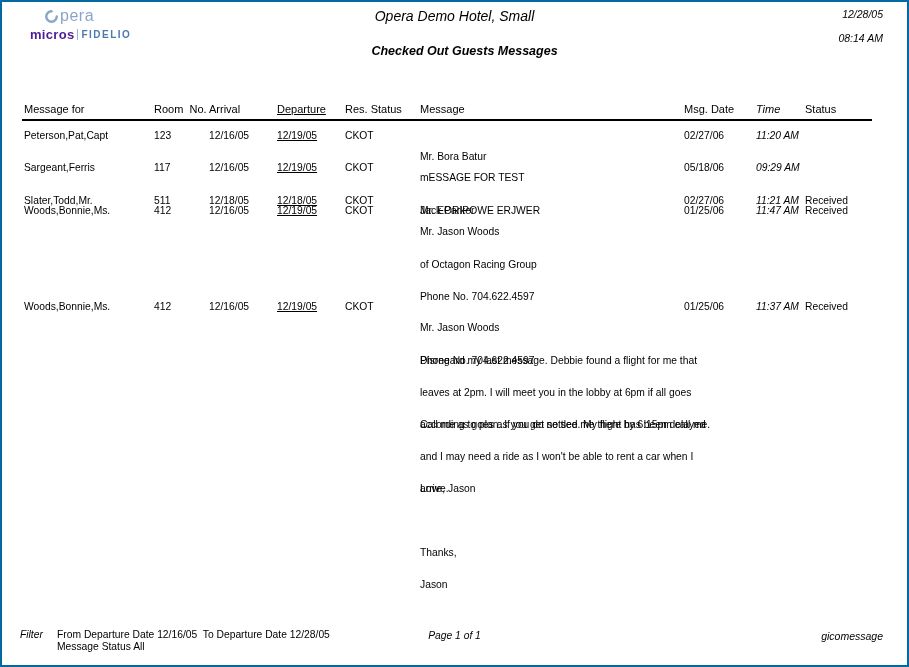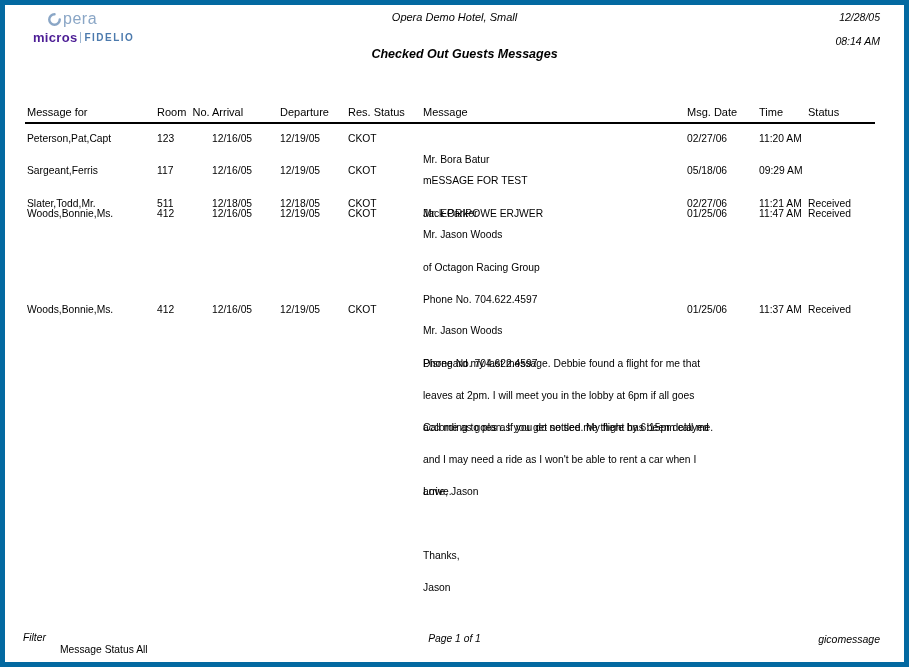--- a/index.html
+++ b/index.html
@@ -1,51 +1,51 @@
 <!DOCTYPE html>
 <html><head>
 <meta charset="utf-8">
 <style>
   * { margin:0; padding:0; box-sizing:border-box; }
   html,body { width:100%; height:100%; background:#fff; }
   .page {
     position:absolute; top:0; left:0;
     width:909px; height:667px;
-    background:#fff; border:5px solid #0369a1;
+    background:#fff; border:2px solid #0369a1;
     font-family:"Liberation Sans", sans-serif;
     color:#000; overflow:hidden;
   }
   .abs { position:absolute; }
 
   
   .logo { left:28px; top:5px; }
   .logo-opera { margin-left:14px; display:flex; align-items:center; gap:1px;
                 font-size:16px; color:#8aa6c6; letter-spacing:0.5px; }
   .logo-micros { margin-top:2px; display:flex; align-items:center; }
   .micros-text { font-weight:bold; font-size:13px; color:#4c1d95; letter-spacing:0.3px; }
   .logo-divider { width:1px; height:11px; background:#9cb6d2; margin:0 3px; }
   .fidelio-text { font-weight:bold; font-size:10px; color:#4c7aad; letter-spacing:1.5px; }
 
-  .hotel-name   { top:6px;  left:0; right:0; text-align:center; font-size:11px; font-style:italic; }
+  .hotel-name   { top:6px;  left:0; right:0; text-align:center; font-size:14px; font-style:italic; }
   .hdr-date     { top:6px;  right:24px; font-size:10.5px; font-style:italic; }
   .hdr-time     { top:30px; right:24px; font-size:10.5px; font-style:italic; }
   .report-title { top:42px; left:0; right:0; text-align:center;
                   font-size:12.5px; font-weight:bold; font-style:italic;margin-left:20px; }
 
   
   .cell { position:absolute; top:0; font-size:10.3px; line-height:10.7px; white-space:pre; }
   .col-h { top:102px; font-size:11px; }
   .c-name  { left:22px;  }
   .c-room  { left:152px; }
   .c-arr   { left:207px; }
-  .c-dep   { left:275px; }
+  .c-dep   { left:275px;text-decoration:underline; }
   .c-res   { left:343px; }
   .c-msg   { left:418px; width:270px; }
   .c-mdate { left:682px; }
-  .c-time  { left:754px; }
+  .c-time  { left:754px;font-style:italic; }
   .c-stat  { left:803px; }
 
   .header-rule { top:117px; left:20px; width:850px; height:2px; background:#000; }
 
   .entry { position:absolute; left:0; right:0; }
   .rc { top:0; }
   .align-1 .rc { top:10.7px; }
   .msg-line { height:10.7px; white-space:pre; }
 
   
@@ -171,17 +171,18 @@
       <div class="msg-line"></div>
       <div class="msg-line">Thanks,</div>
       <div class="msg-line">Jason</div>
     </div>
     <span class="cell rc c-mdate">01/25/06</span>
     <span class="cell rc c-time">11:37 AM</span>
     <span class="cell rc c-stat">Received</span>
   </div>
 
   <div class="abs filter-label">Filter</div>
+  <div class="abs filter-1">From Departure Date 12/16/05  To Departure Date 12/28/05</div>
   <div class="abs filter-2">Message Status All</div>
   <div class="abs page-num">Page 1 of 1</div>
   <div class="abs report-code">gicomessage</div>
 
 </div>
 
 </body></html>

